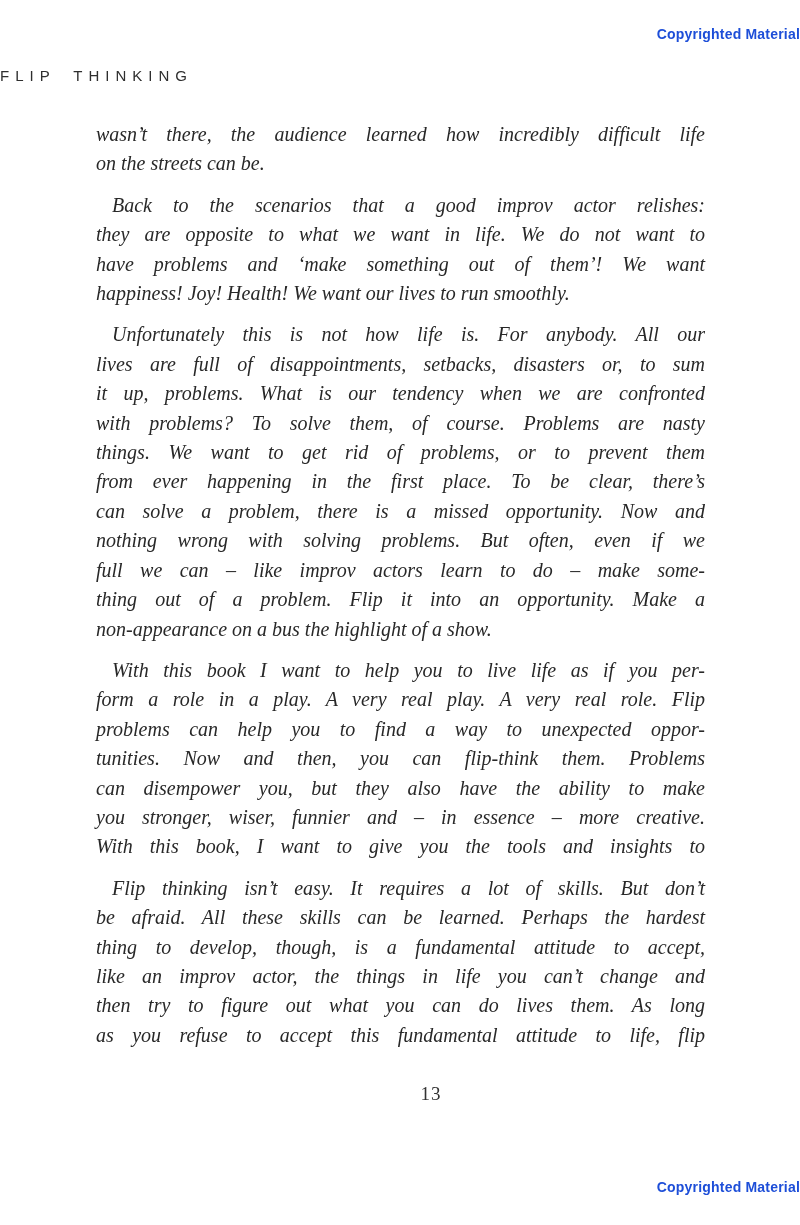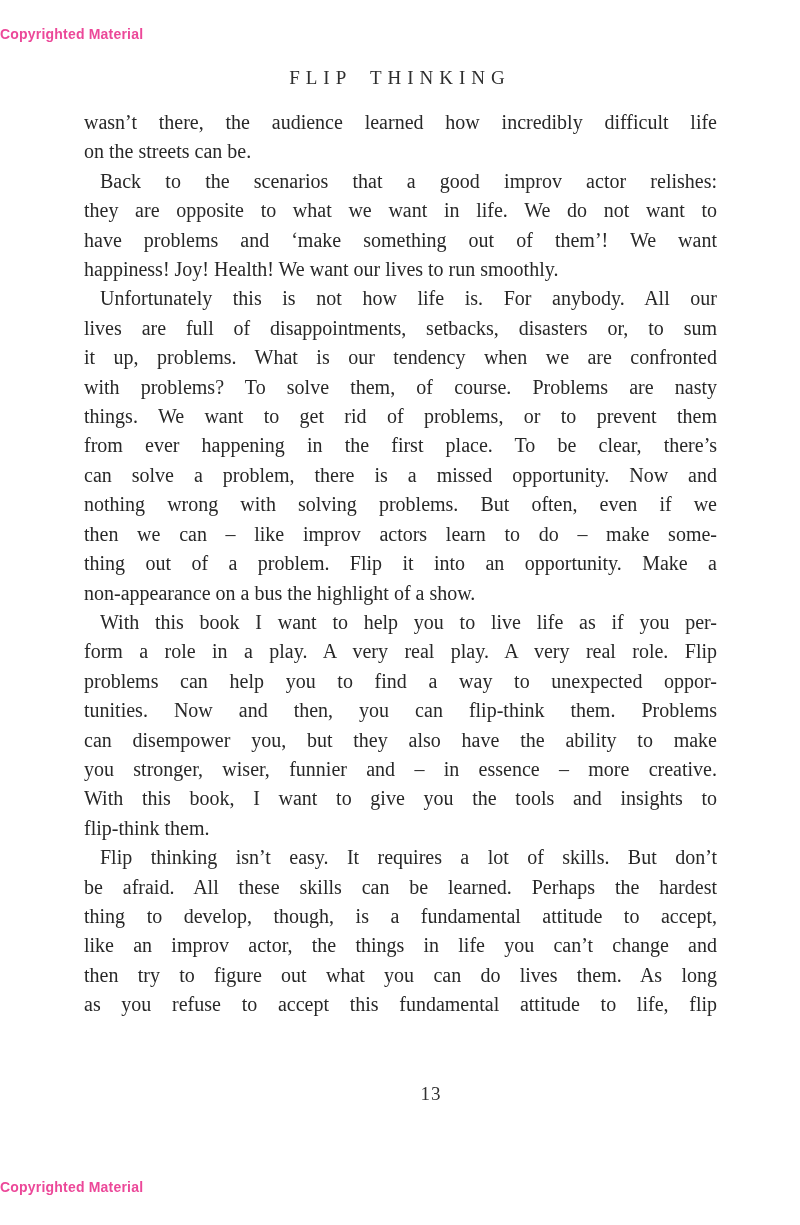--- a/index.html
+++ b/index.html
@@ -12,51 +12,51 @@
     width: 800px;
     height: 1225px;
     background: #ffffff;
     overflow: hidden;
     font-family: "Liberation Serif", "DejaVu Serif", serif;
   }
   .notice {
     position: absolute;
     left: 0;
     width: 100%;
-    text-align: left;
+    text-align: right;
     font-family: "Liberation Sans", "DejaVu Sans", sans-serif;
     font-weight: 700;
     font-size: 14px;
     letter-spacing: 0.2px;
-    color: #ec4899;
+    color: #1d4ed8;
   }
   .notice.top { top: 26px; }
   .notice.bottom { top: 1179px; }
   .running-header {
     position: absolute;
     top: 67px;
     left: 0;
     width: 100%;
-    text-align: center;
-    font-family: Liberation Serif, serif;
-    font-size: 19px;
+    text-align: left;
+    font-family: Liberation Sans, sans-serif;
+    font-size: 15px;
     letter-spacing: 6px;
     word-spacing: 8px;
     color: #2e2e2e;
   }
   .body-text {
     position: absolute;
     top: 108px;
     left: 84px;
     width: 633px;
     font-size: 20px;
     line-height: 29.4px;
     color: #282828;
   }
-  .para { margin: 0; }
+  .para { margin: 12px; font-style: italic; }
   .line {
     text-align: justify;
     text-align-last: justify;
     white-space: normal;
   }
   .line.indent { text-indent: 16px; }
   .line.no-justify { text-align-last: left; }
   .page-number {
     position: absolute;
     top: 1083px;
@@ -91,33 +91,32 @@
       </div>
       <div class="para">
         <div class="line indent">Unfortunately this is not how life is. For anybody. All our</div>
         <div class="line">lives are full of disappointments, setbacks, disasters or, to sum</div>
         <div class="line">it up, problems. What is our tendency when we are confronted</div>
         <div class="line">with problems? To solve them, of course. Problems are nasty</div>
         <div class="line">things. We want to get rid of problems, or to prevent them</div>
         <div class="line">from ever happening in the first place. To be clear, there’s</div>
         <div class="line">can solve a problem, there is a missed opportunity. Now and</div>
         <div class="line">nothing wrong with solving problems. But often, even if we</div>
-        <div class="line">then we can – like improv actors learn to do – make some-</div>
+        <div class="line">full we can – like improv actors learn to do – make some-</div>
         <div class="line">thing out of a problem. Flip it into an opportunity. Make a</div>
         <div class="line no-justify">non-appearance on a bus the highlight of a show.</div>
       </div>
       <div class="para">
         <div class="line indent">With this book I want to help you to live life as if you per-</div>
         <div class="line">form a role in a play. A very real play. A very real role. Flip</div>
         <div class="line">problems can help you to find a way to unexpected oppor-</div>
         <div class="line">tunities. Now and then, you can flip-think them. Problems</div>
         <div class="line">can disempower you, but they also have the ability to make</div>
         <div class="line">you stronger, wiser, funnier and – in essence – more creative.</div>
         <div class="line">With this book, I want to give you the tools and insights to</div>
-        <div class="line no-justify">flip-think them.</div>
       </div>
       <div class="para">
         <div class="line indent">Flip thinking isn’t easy. It requires a lot of skills. But don’t</div>
         <div class="line">be afraid. All these skills can be learned. Perhaps the hardest</div>
         <div class="line">thing to develop, though, is a fundamental attitude to accept,</div>
         <div class="line">like an improv actor, the things in life you can’t change and</div>
         <div class="line">then try to figure out what you can do lives them. As long</div>
         <div class="line">as you refuse to accept this fundamental attitude to life, flip</div>
       </div>
     </div>

